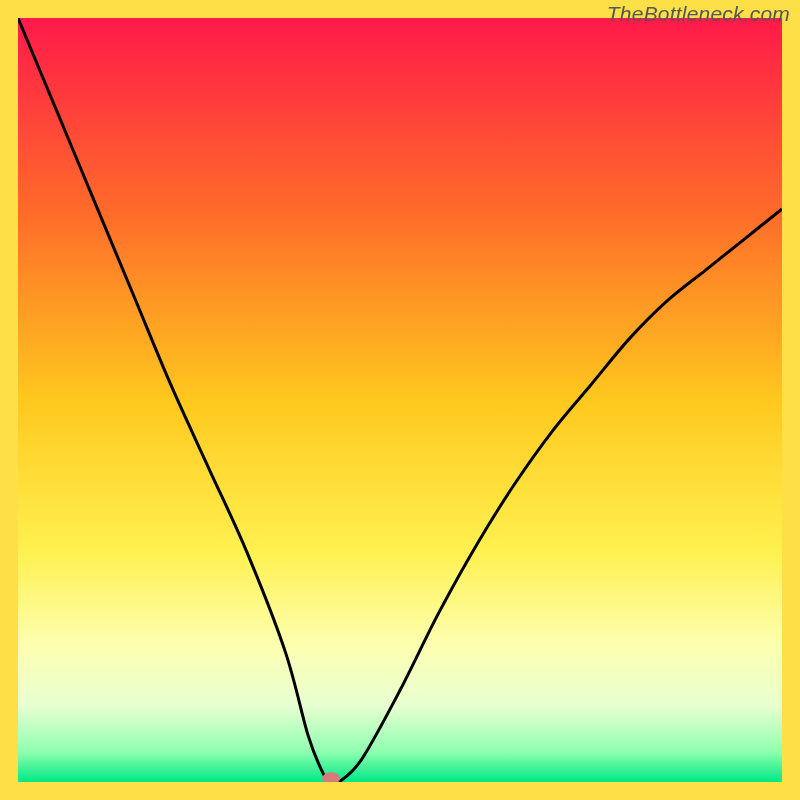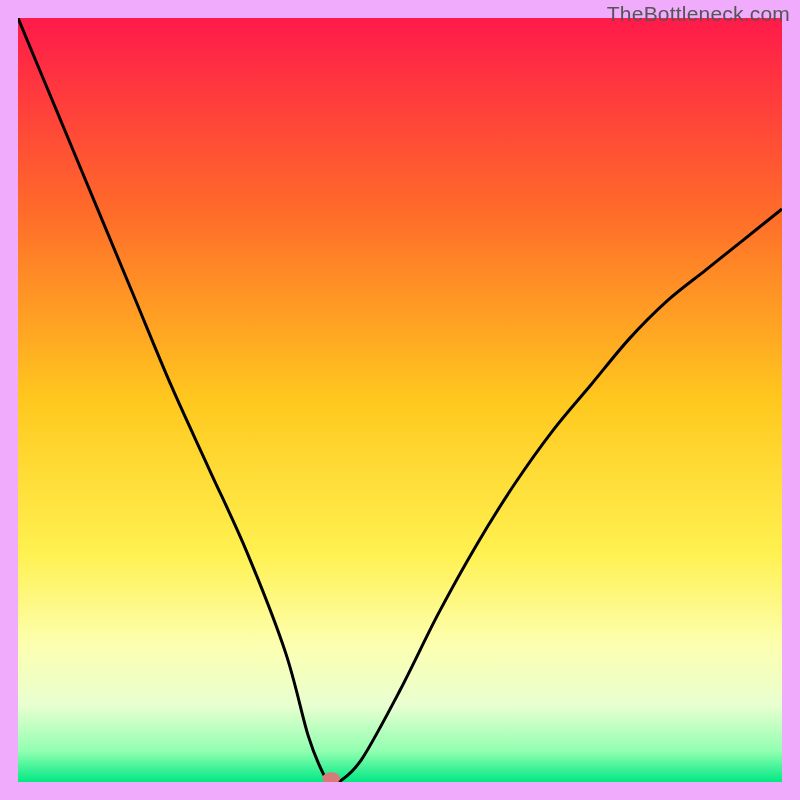--- a/index.html
+++ b/index.html
@@ -7,21 +7,22 @@
     padding: 0;
     width: 800px;
     height: 800px;
     overflow: hidden;
     font-family: Arial, sans-serif;
   }
   .container {
     position: relative;
     width: 800px;
     height: 800px;
-    background: #f0abfc;
+    background: #fde047;
+    font-style: italic;
   }
   .plot-area {
     position: absolute;
     left: 18px;
     top: 18px;
     width: 764px;
     height: 764px;
     overflow: hidden;
   }
   .watermark {

